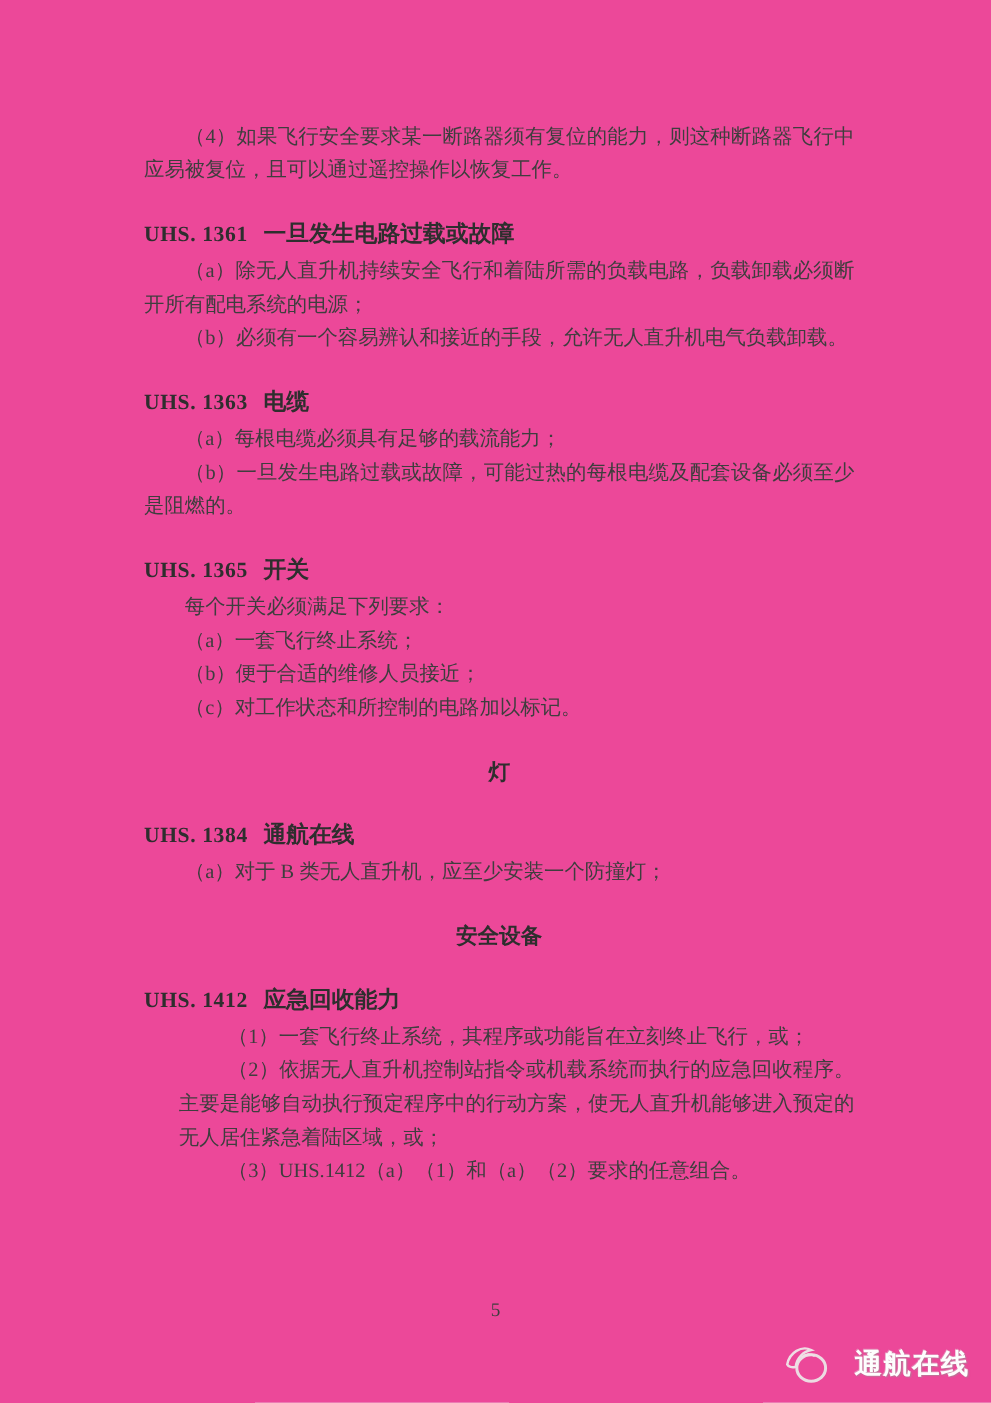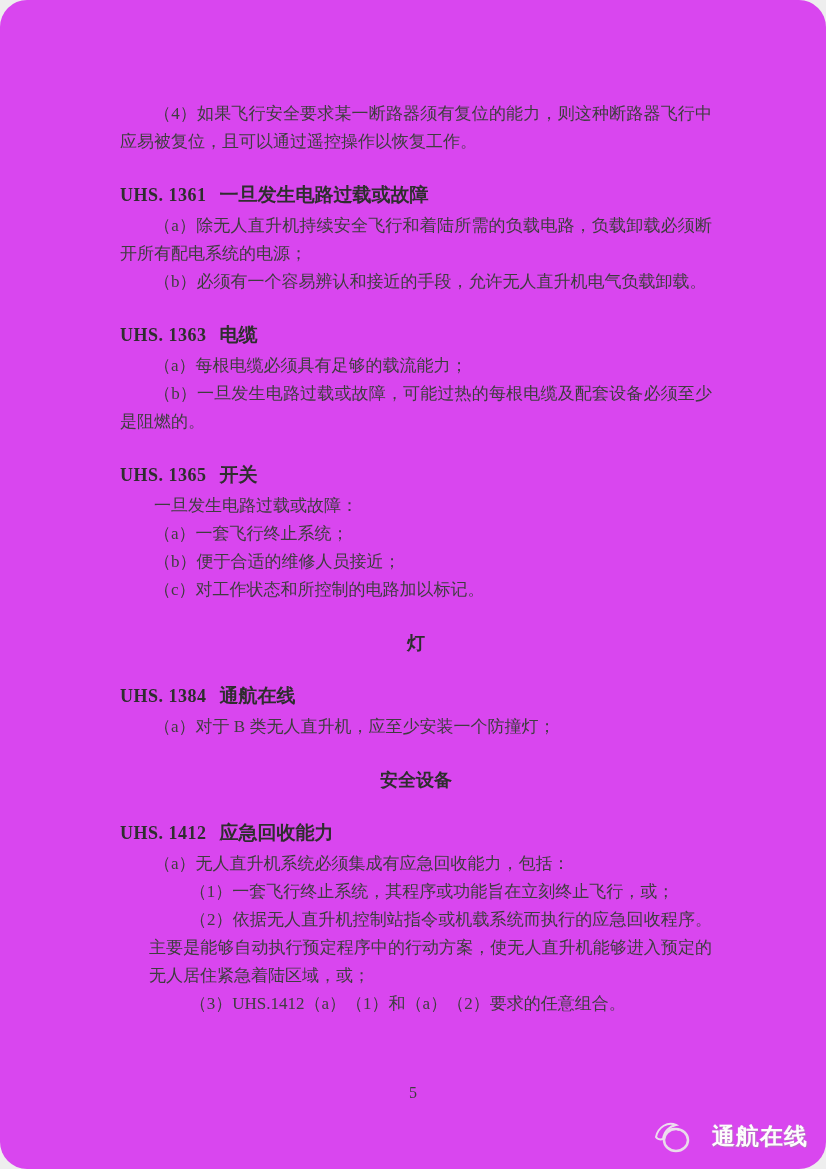--- a/index.html
+++ b/index.html
@@ -3,25 +3,24 @@
 <meta charset="utf-8">
 <style>
   html, body { margin: 0; padding: 0; }
   body { background: #eeeeee; }
 
   .page {
     position: relative;
     width: 826px;
     height: 1169px;
     margin: 0 auto;
-    background: #d946ef;
+    background: #ec4899;
     overflow: hidden;
     font-family: "Liberation Serif", "DejaVu Serif", serif;
     color: #3e3e3e;
-    border-radius: 27px;
   }
 
   .doc-body {
     position: absolute;
     left: 120px;
     top: 100px;
     width: 592px;
     font-size: 17px;
     line-height: 28px;
     text-align: justify;
@@ -102,30 +101,29 @@
 
   <div class="doc-body" id="doc-body">
       <div class="para">（4）如果飞行安全要求某一断路器须有复位的能力，则这种断路器飞行中应易被复位，且可以通过遥控操作以恢复工作。</div>
       <div class="sec-heading"><span class="sec-code">UHS. 1361</span><span class="sec-title">一旦发生电路过载或故障</span></div>
       <div class="para">（a）除无人直升机持续安全飞行和着陆所需的负载电路，负载卸载必须断开所有配电系统的电源；</div>
       <div class="para">（b）必须有一个容易辨认和接近的手段，允许无人直升机电气负载卸载。</div>
       <div class="sec-heading"><span class="sec-code">UHS. 1363</span><span class="sec-title">电缆</span></div>
       <div class="para">（a）每根电缆必须具有足够的载流能力；</div>
       <div class="para">（b）一旦发生电路过载或故障，可能过热的每根电缆及配套设备必须至少是阻燃的。</div>
       <div class="sec-heading"><span class="sec-code">UHS. 1365</span><span class="sec-title">开关</span></div>
-      <div class="para">一旦发生电路过载或故障：</div>
+      <div class="para">每个开关必须满足下列要求：</div>
       <div class="para">（a）一套飞行终止系统；</div>
       <div class="para">（b）便于合适的维修人员接近；</div>
       <div class="para">（c）对工作状态和所控制的电路加以标记。</div>
       <div class="center-heading">灯</div>
       <div class="sec-heading"><span class="sec-code">UHS. 1384</span><span class="sec-title">通航在线</span></div>
       <div class="para">（a）对于 B 类无人直升机，应至少安装一个防撞灯；</div>
       <div class="center-heading">安全设备</div>
       <div class="sec-heading"><span class="sec-code">UHS. 1412</span><span class="sec-title">应急回收能力</span></div>
-      <div class="para">（a）无人直升机系统必须集成有应急回收能力，包括：</div>
       <div class="para subpara">（1）一套飞行终止系统，其程序或功能旨在立刻终止飞行，或；</div>
       <div class="para subpara">（2）依据无人直升机控制站指令或机载系统而执行的应急回收程序。主要是能够自动执行预定程序中的行动方案，使无人直升机能够进入预定的无人居住紧急着陆区域，或；</div>
       <div class="para subpara">（3）UHS.1412（a）（1）和（a）（2）要求的任意组合。</div>
     </div>
 
   <div class="page-footer">
     <span>5</span>
   </div>
 
   <div class="watermark">

